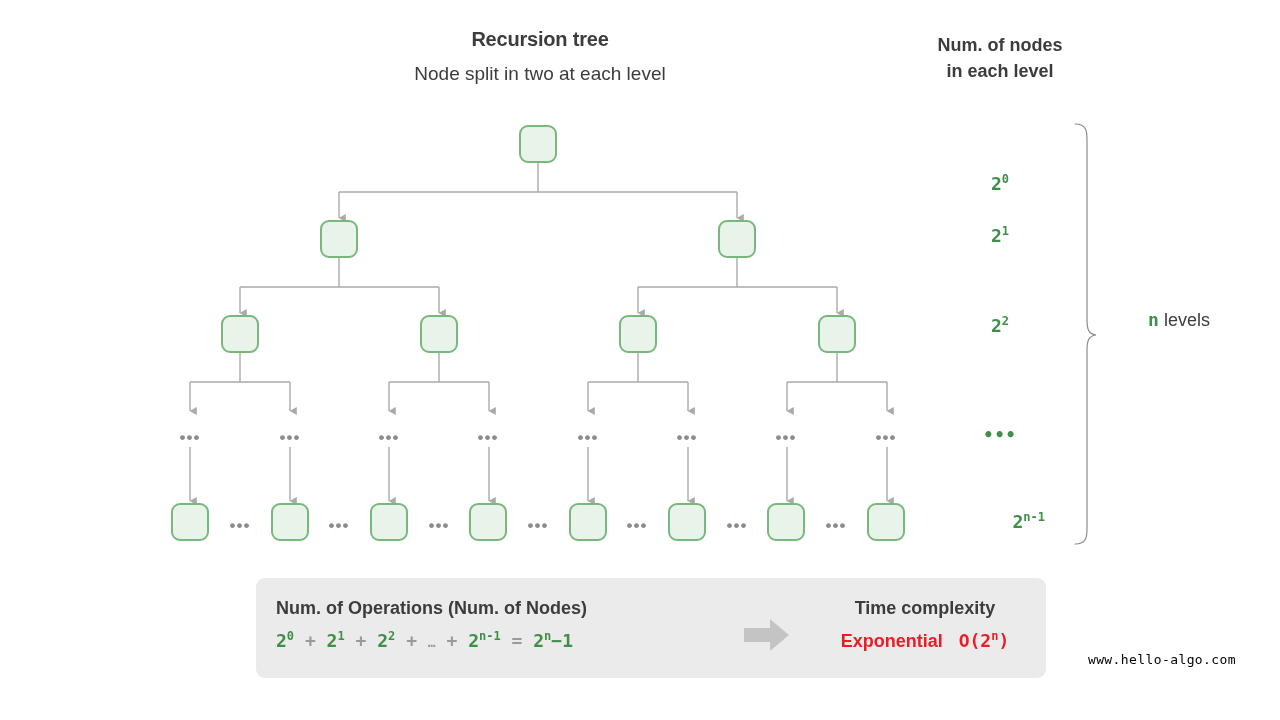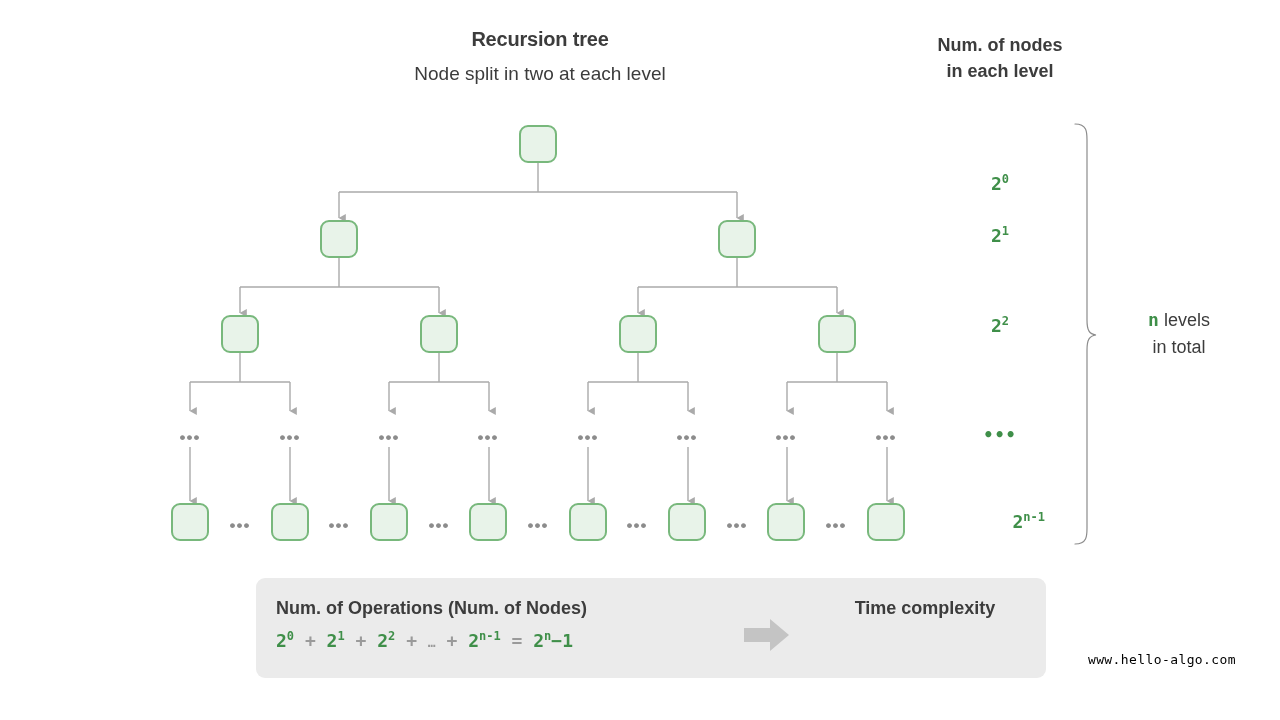--- a/index.html
+++ b/index.html
@@ -306,21 +306,20 @@
   <div class="abs lvl-label ellipsis" style="left:955px; top:425px;">•••</div>
   <div class="abs lvl-label" style="left:955px; top:511px;text-align:right;">
     <span>2</span><sup>n-1</sup>
   </div>
 
   <div class="abs levels-total">
     <div>
       <span class="n">n</span>
       <span>levels</span>
     </div>
-    <div>in total</div>
   </div>
 
   <div class="abs panel"></div>
 
   <div class="abs panel-left">
     <div class="heading">Num. of Operations (Num. of Nodes)</div>
     <div class="formula">
       <span>2</span><sup>0</sup>
       <span class="op">+</span>
       <span>2</span><sup>1</sup>
@@ -334,17 +333,21 @@
       <span>2</span><sup>n</sup><span>−1</span>
     </div>
   </div>
 
   <svg class="abs panel-arrow" viewBox="0 0 46 34" xmlns="http://www.w3.org/2000/svg">
     <path d="M0,10 L26,10 L26,1 L45,17 L26,33 L26,24 L0,24 Z" fill="#c4c4c4"></path>
   </svg>
 
   <div class="abs panel-right">
     <div class="heading">Time complexity</div>
+    <div class="verdict">
+      <span>Exponential</span>
+      <span class="bigo">&nbsp;<span>O(2</span><sup>n</sup><span>)</span></span>
+    </div>
   </div>
 
   <div class="abs watermark">www.hello-algo.com</div>
 
 </div>
 
 </body></html>

